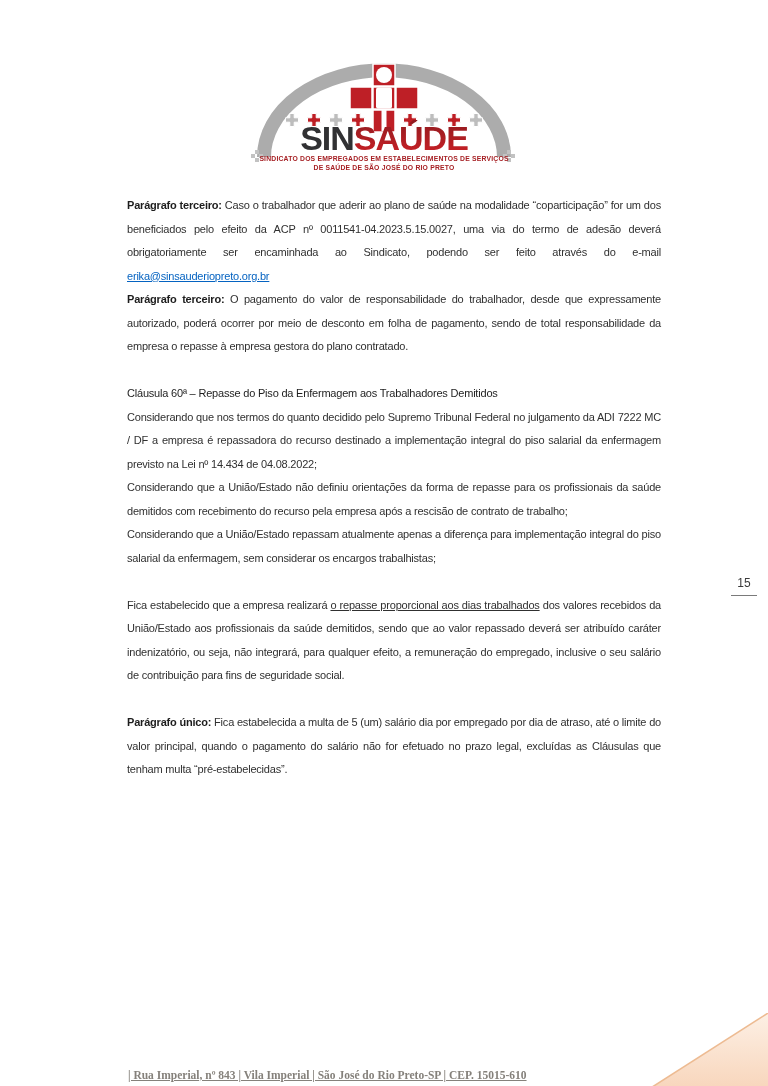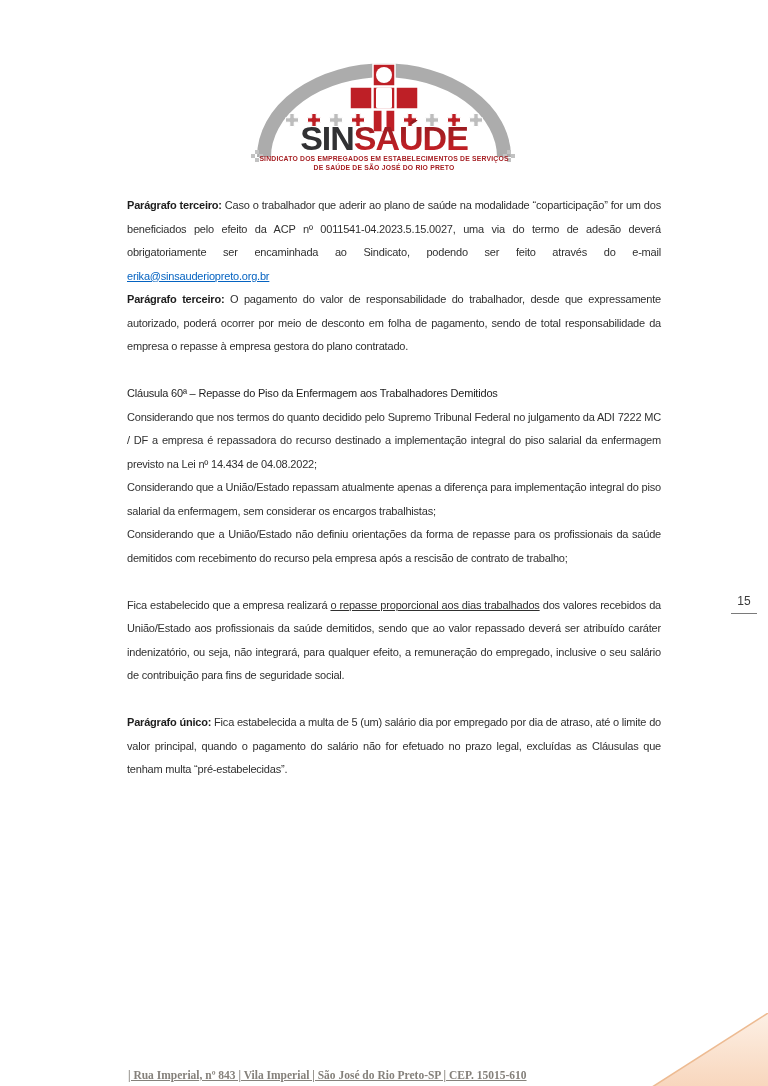--- a/index.html
+++ b/index.html
@@ -23,21 +23,21 @@
     color:#303030;text-align:justify;
   }
   .content p{margin:0;}
   .content .heading{font-weight:normal;color:#1d1d1d;}
   .content strong{font-weight:bold;color:#1d1d1d;}
   .spacer{height:23.5px;}
   a.body-link{color:#0563C1;text-decoration:underline;cursor:pointer;}
   .uline{text-decoration:underline;}
   
   .pagenum{
-    position:absolute;top:566px;right:4px;width:40px;
+    position:absolute;top:548px;right:4px;width:40px;
     text-align:center;font-size:12px;color:#3a3a3a;
   }
   .pagenum .numline{
     width:26px;margin:5px auto 0 auto;border-top:1.5px solid #7a7a7a;height:0;
   }
   
   .footer{
     position:absolute;left:128px;bottom:12px;
     font-family:"Liberation Serif", serif;font-weight:bold;
     font-size:11.5px;line-height:18px;color:#85817b;text-decoration:underline;
@@ -126,23 +126,23 @@
     <p><strong>Parágrafo terceiro:</strong><span> Caso o trabalhador que aderir ao plano de saúde na modalidade “coparticipação” for um dos beneficiados pelo efeito da ACP nº 0011541-04.2023.5.15.0027, uma via do termo de adesão deverá obrigatoriamente ser encaminhada ao Sindicato, podendo ser feito através do e-mail </span><a class="body-link">erika@sinsauderiopreto.org.br</a></p>
 
     <p><strong>Parágrafo terceiro:</strong><span> O pagamento do valor de responsabilidade do trabalhador, desde que expressamente autorizado, poderá ocorrer por meio de desconto em folha de pagamento, sendo de total responsabilidade da empresa o repasse à empresa gestora do plano contratado.</span></p>
 
     <div class="spacer"></div>
 
     <p class="heading">Cláusula 60ª – Repasse do Piso da Enfermagem aos Trabalhadores Demitidos</p>
 
     <p><span>Considerando que nos termos do quanto decidido pelo Supremo Tribunal Federal no julgamento da ADI 7222 MC / DF a empresa é repassadora do recurso destinado a implementação integral do piso salarial da enfermagem previsto na Lei nº 14.434 de 04.08.2022;</span></p>
 
+    <p><span>Considerando que a União/Estado não definiu orientações da forma de repasse para os profissionais da saúde demitidos com recebimento do recurso pela empresa após a rescisão de contrato de trabalho;</span></p>
+
     <p><span>Considerando que a União/Estado repassam atualmente apenas a diferença para implementação integral do piso salarial da enfermagem, sem considerar os encargos trabalhistas;</span></p>
-
-    <p><span>Considerando que a União/Estado não definiu orientações da forma de repasse para os profissionais da saúde demitidos com recebimento do recurso pela empresa após a rescisão de contrato de trabalho;</span></p>
 
     <div class="spacer"></div>
 
     <p><span>Fica estabelecido que a empresa realizará </span><span class="uline">o repasse proporcional aos dias trabalhados</span><span> dos valores recebidos da União/Estado aos profissionais da saúde demitidos, sendo que ao valor repassado deverá ser atribuído caráter indenizatório, ou seja, não integrará, para qualquer efeito, a remuneração do empregado, inclusive o seu salário de contribuição para fins de seguridade social.</span></p>
 
     <div class="spacer"></div>
 
 
 
     <p><strong>Parágrafo único:</strong><span> Fica estabelecida a multa de 5 (um) salário dia por empregado por dia de atraso, até o limite do valor principal, quando o pagamento do salário não for efetuado no prazo legal, excluídas as Cláusulas que tenham multa “pré-estabelecidas”.</span></p>

